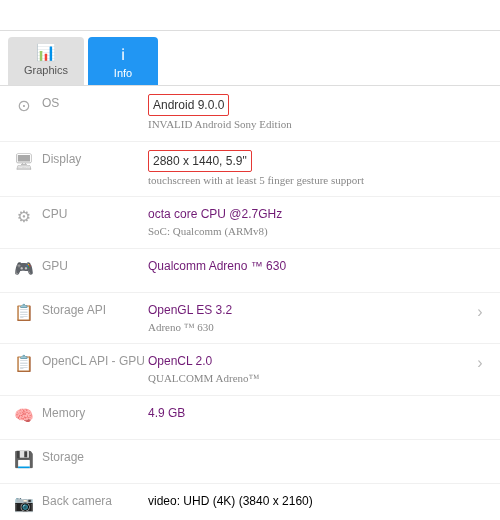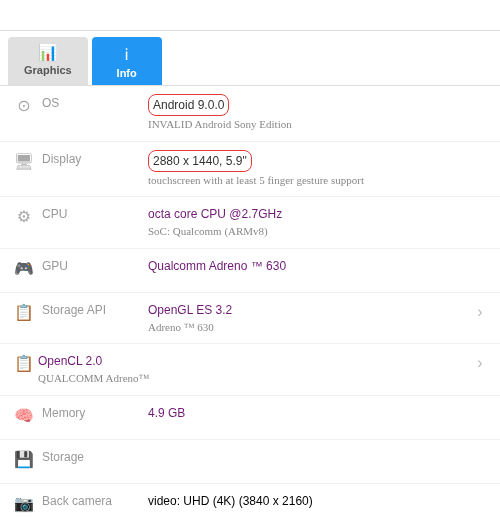--- a/index.html
+++ b/index.html
@@ -63,21 +63,20 @@
       gap: 2px;
       min-width: 70px;
     }
 
     .tab-icon {
       font-size: 16px;
     }
 
     .tab-label {
       font-size: 11px;
-      font-weight: bold;
     }
 
     .tab-active {
       background: #2196f3;
       color: #fff;
     }
 
     .tab-inactive {
       background: #e0e0e0;
       color: #555;
@@ -130,21 +129,21 @@
     .row-value .secondary {
       font-size: 11px;
       color: #888;
       font-family: Liberation Serif, serif;
     }
 
     .highlighted {
       border: 1.5px solid #e53935;
       display: inline-block;
       padding: 1px 4px;
-      border-radius: 8px;
+      border-radius: 2px;
       color: #333;
       font-size: 12px;
     }
 
     .row-action {
       width: 20px;
       flex-shrink: 0;
       display: flex;
       align-items: center;
       justify-content: center;
@@ -227,20 +226,21 @@
 
         <div class="row-value">
           <div class="primary">OpenGL ES 3.2</div>
           <div class="secondary">Adreno ™ 630</div>
         </div>
 
       <div class="row-action">›</div>
     </div>
     <div class="row">
       <div class="row-icon">📋</div>
+      <div class="row-label">OpenCL API - GPU</div>
 
         <div class="row-value">
           <div class="primary">OpenCL 2.0</div>
           <div class="secondary">QUALCOMM Adreno™</div>
         </div>
 
       <div class="row-action">›</div>
     </div>
     <div class="row">
       <div class="row-icon">🧠</div>

